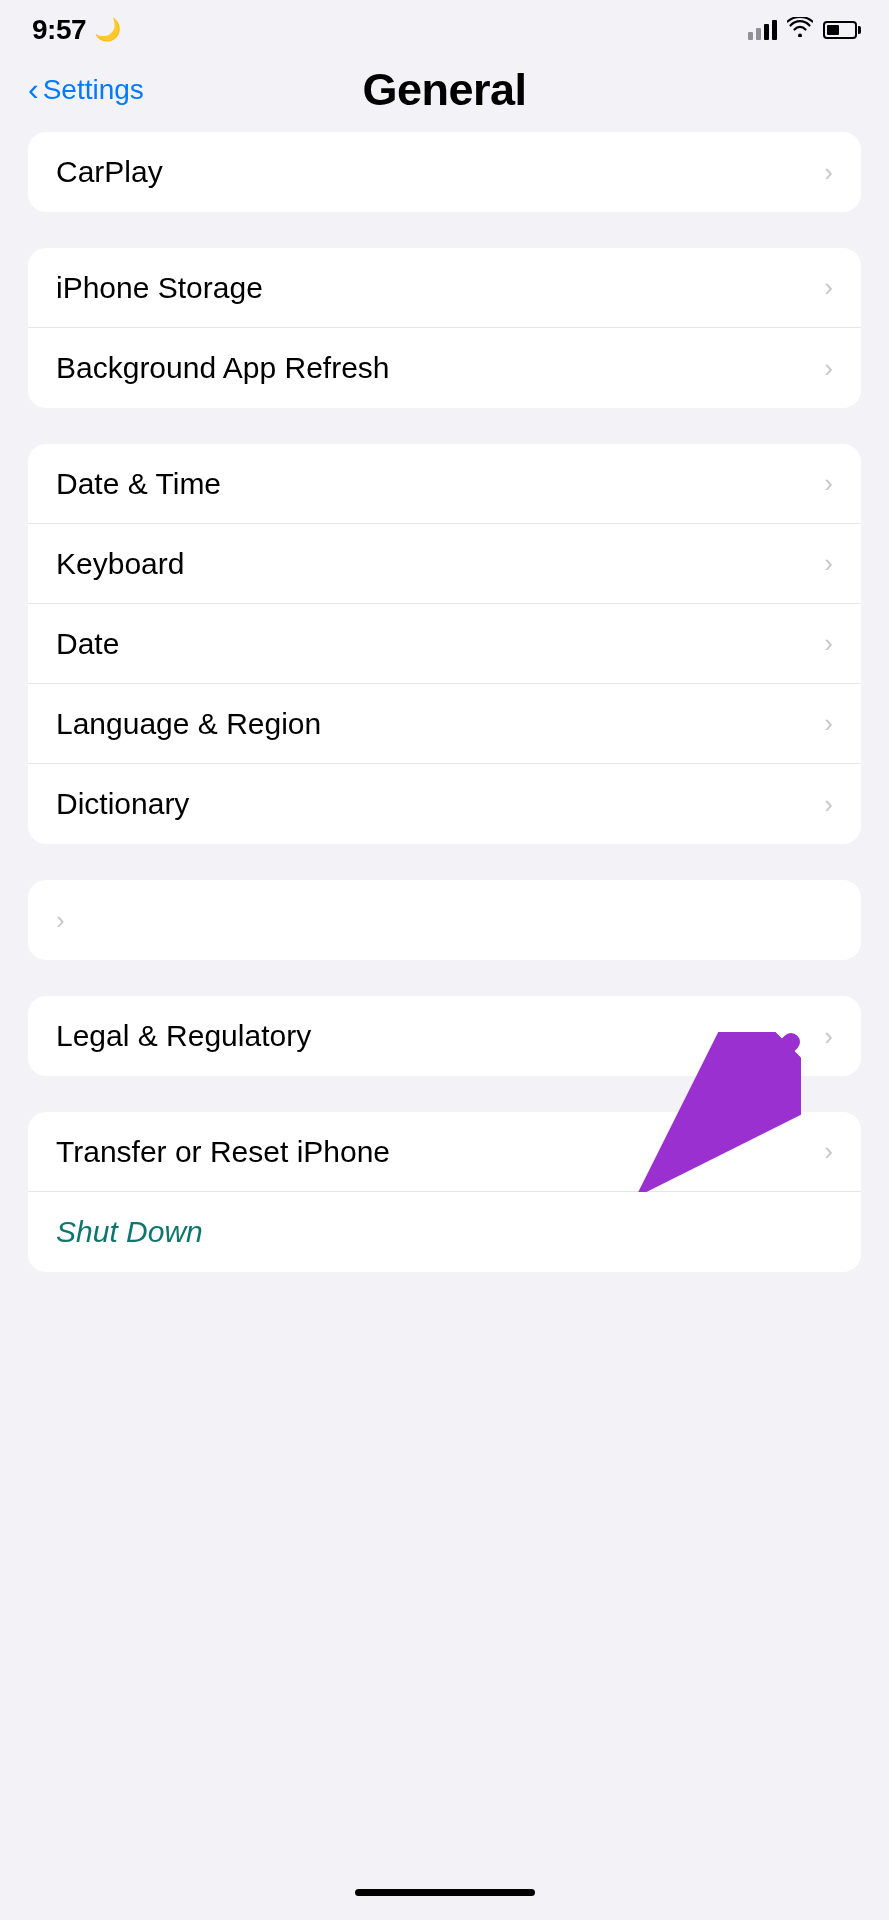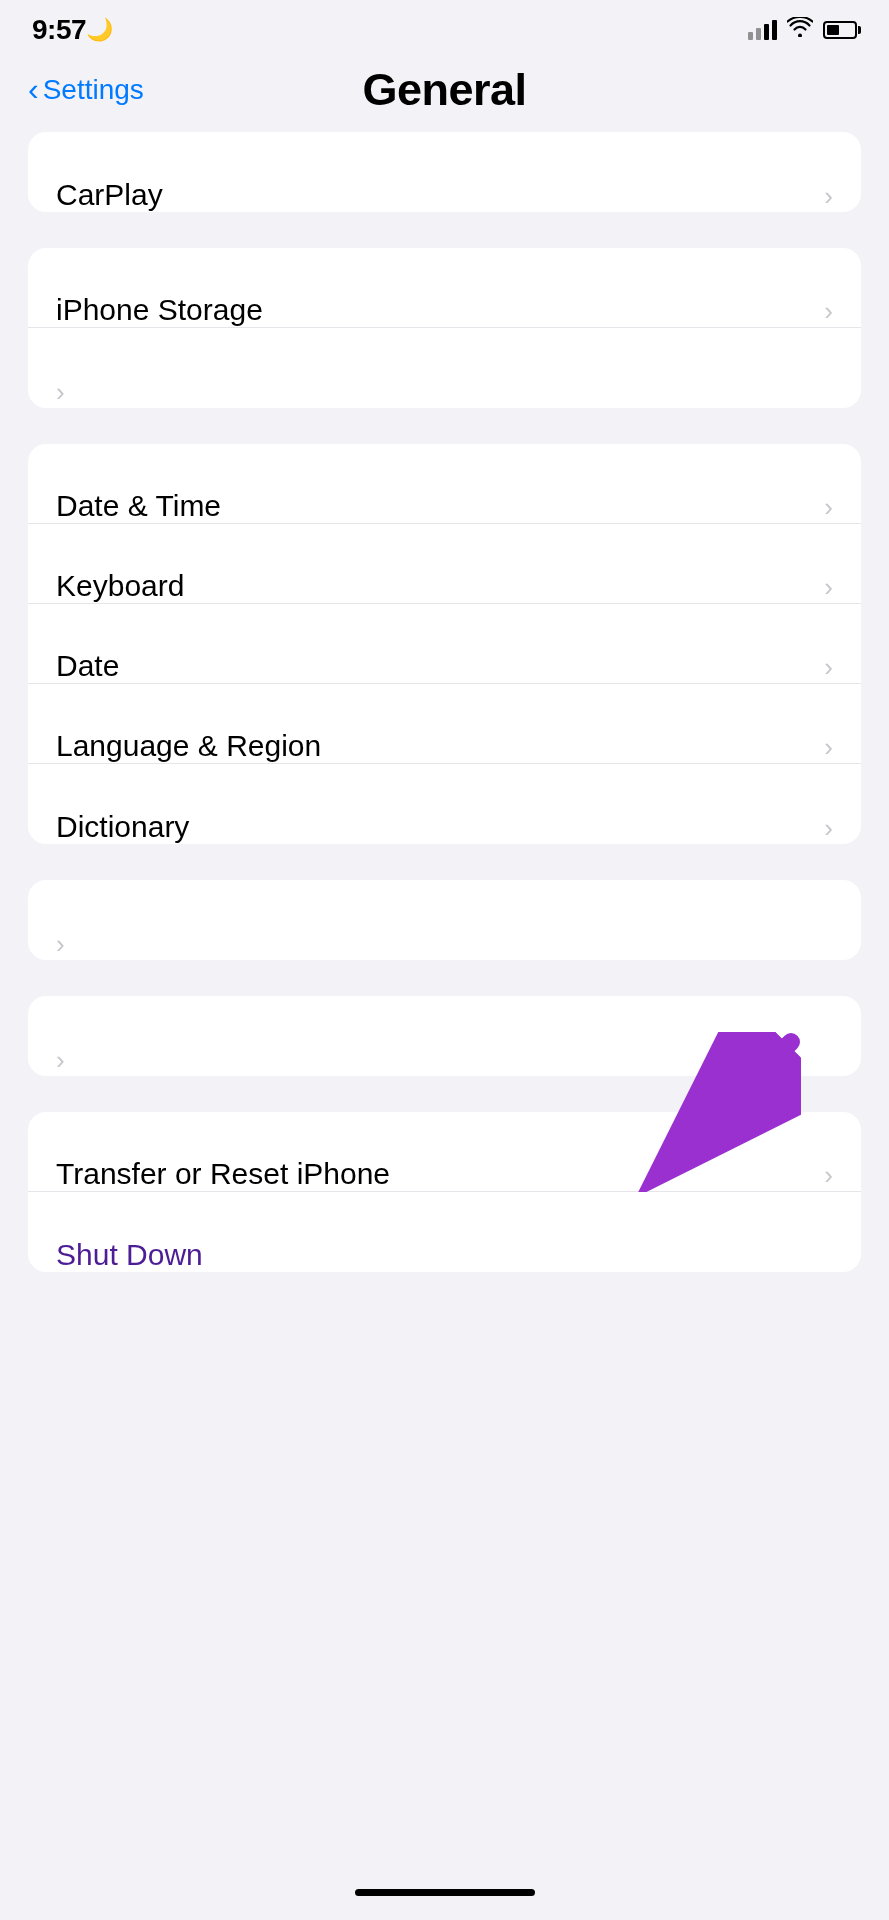--- a/index.html
+++ b/index.html
@@ -129,40 +129,41 @@
     
     .settings-group {
       background: #fff;
       border-radius: 18px;
       margin-bottom: 36px;
       overflow: hidden;
     }
 
     .settings-row {
       display: flex;
-      align-items: flex-end;
+      align-items: center;
       justify-content: space-between;
       padding: 0 28px;
       height: 80px;
       border-bottom: 1px solid #e5e5ea;
       cursor: pointer;
     }
 
     .settings-row:last-child {
       border-bottom: none;
     }
 
     .settings-row-label {
       font-size: 30px;
       color: #000;
       font-weight: 400;
     }
 
     .settings-row-label.blue {
-      color: #4c1d95;
+      color: #0f766e;
+      font-style: italic;
     }
 
     .chevron-right {
       color: #c7c7cc;
       font-size: 26px;
       font-weight: 500;
     }
 
     .arrow-svg {
       position: absolute;
@@ -195,21 +196,21 @@
     .content-wrapper {
       flex: 1;
     }
   </style>
 </head>
 <body>
 
 <div class="page-wrapper">
 
   <div class="status-bar">
-    <div style="display:flex;align-items:center;">
+    <div style="display:flex;align-items:center;gap:8px;">
       <span class="status-time">9:57</span>
       <span style="font-size:22px;">🌙</span>
     </div>
     <div class="status-icons">
       <div class="signal-bars">
         <div class="signal-bar" style="height:8px;opacity:0.4;"></div>
         <div class="signal-bar" style="height:12px;opacity:0.4;"></div>
         <div class="signal-bar" style="height:16px;"></div>
         <div class="signal-bar" style="height:20px;"></div>
       </div>
@@ -243,20 +244,21 @@
         <span class="chevron-right">›</span>
       </div>
     </div>
 
     <div class="settings-group">
       <div class="settings-row">
         <span class="settings-row-label">iPhone Storage</span>
         <span class="chevron-right">›</span>
       </div>
       <div class="settings-row">
+        <span class="settings-row-label">Background App Refresh</span>
         <span class="chevron-right">›</span>
       </div>
     </div>
 
     <div class="settings-group">
       <div class="settings-row">
         <span class="settings-row-label">Date &amp; Time</span>
         <span class="chevron-right">›</span>
       </div>
       <div class="settings-row">
@@ -278,20 +280,21 @@
     </div>
 
     <div class="settings-group">
       <div class="settings-row">
         <span class="chevron-right">›</span>
       </div>
     </div>
 
     <div class="settings-group">
       <div class="settings-row">
+        <span class="settings-row-label">Legal &amp; Regulatory</span>
         <span class="chevron-right">›</span>
       </div>
     </div>
 
     <div style="position:relative;">
 
       <svg class="arrow-svg" style="position:absolute;top:-80px;right:60px;z-index:10;pointer-events:none;" width="220" height="160" viewBox="0 0 220 160">
         <defs>
           <marker id="arrowhead" markerWidth="12" markerHeight="8" refX="10" refY="4" orient="auto">
             <polygon points="0 0, 12 4, 0 8" fill="#9b30d0"></polygon>

